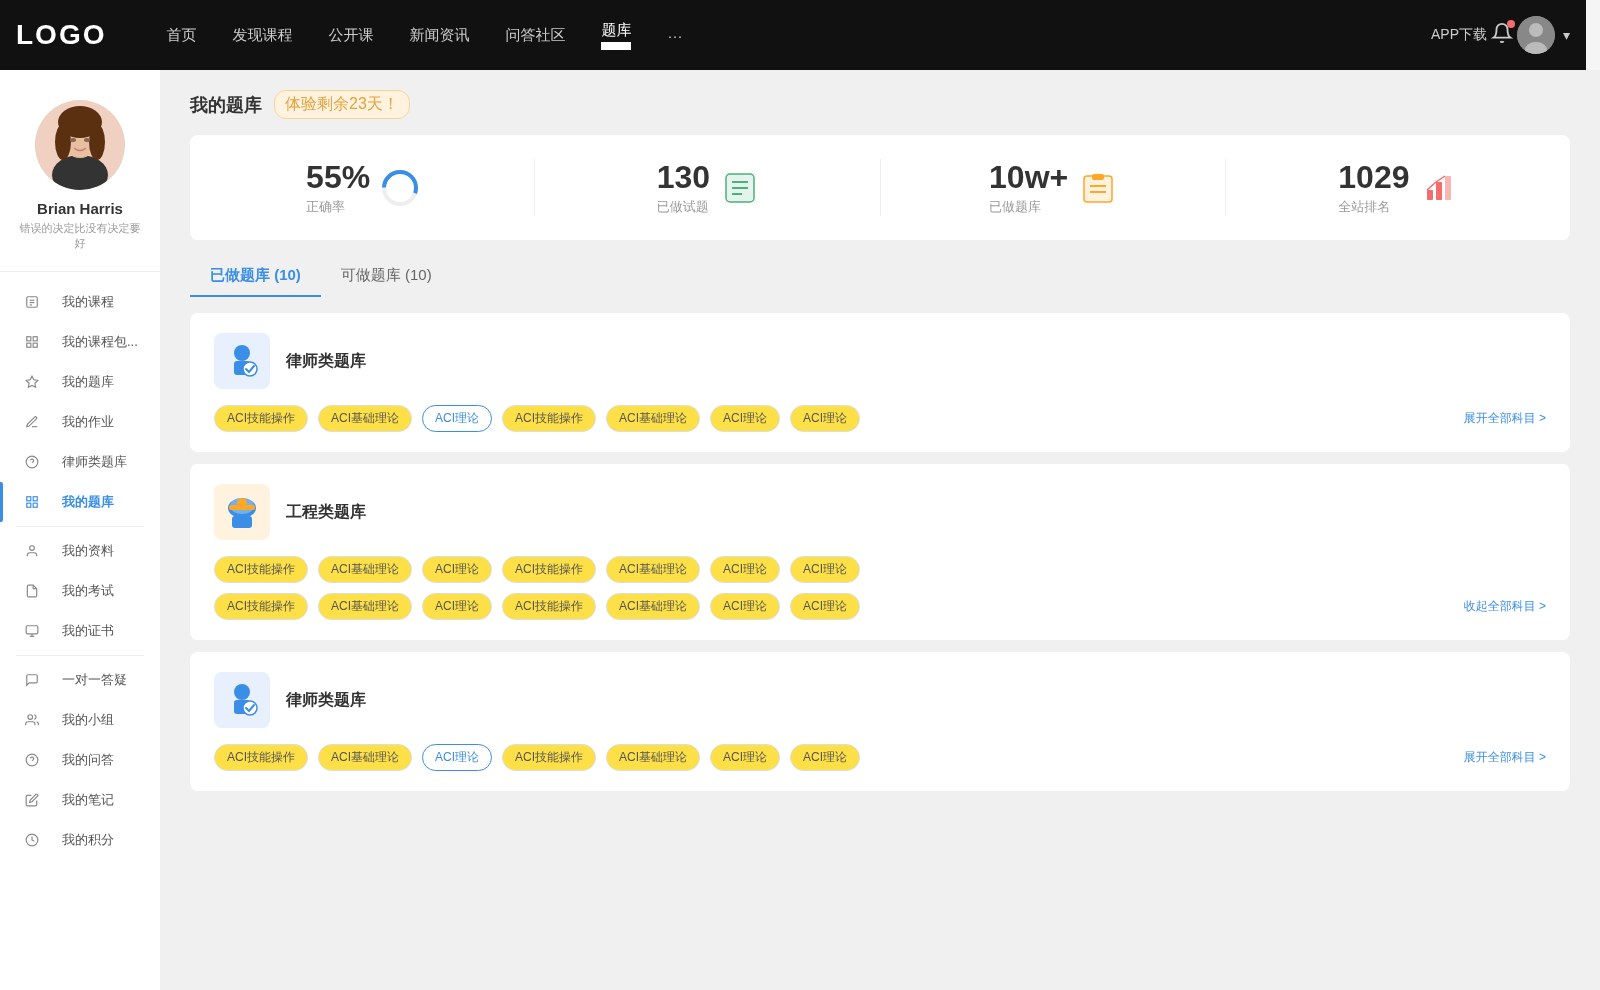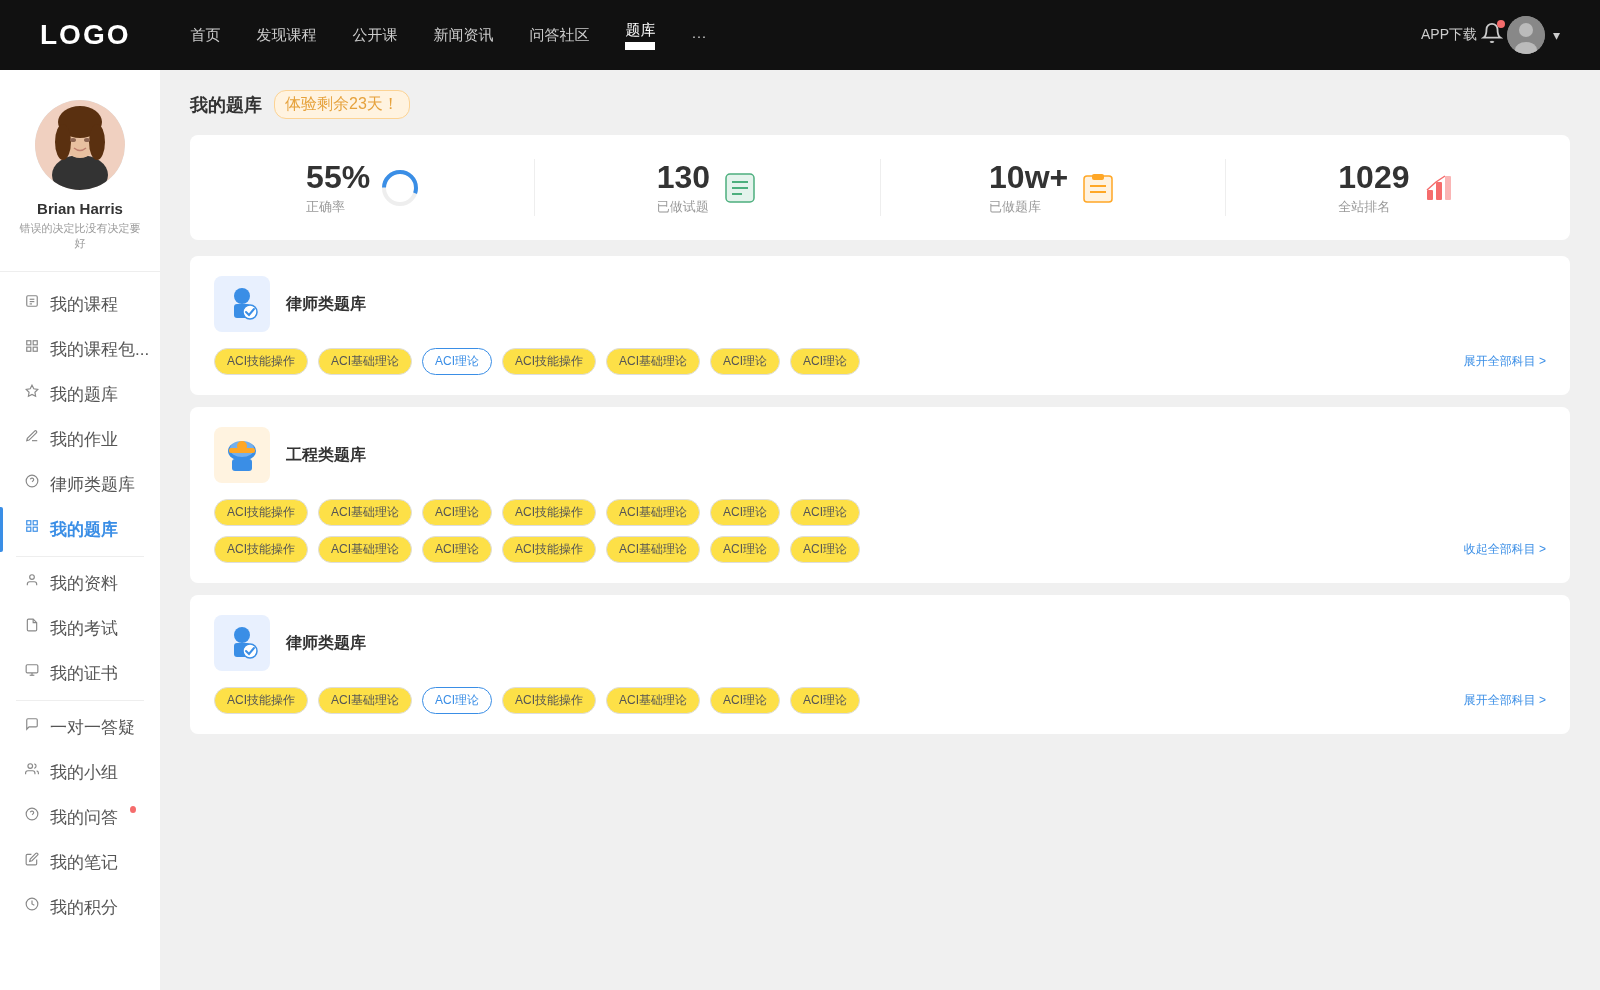--- a/index.html
+++ b/index.html
@@ -4,23 +4,23 @@
   <style>
     * { box-sizing: border-box; margin: 0; padding: 0; }
     body { font-family: 'PingFang SC', 'Microsoft YaHei', sans-serif; background: #f5f5f5; color: #333; }
 
     
     .navbar {
       background: #111;
       height: 70px;
       display: flex;
       align-items: center;
-      padding: 0 40px;
+      padding: 0 16px;
       position: fixed;
-      top: 0; left: 0; right: 0;
+      top: 0; left: 0; right: 14px;
       z-index: 100;
     }
     .navbar-logo {
       color: #fff;
       font-size: 28px;
       font-weight: bold;
       letter-spacing: 2px;
       margin-right: 60px;
     }
     .navbar-nav {
@@ -126,23 +126,24 @@
       color: #999;
       text-align: center;
       padding: 0 16px;
     }
     .sidebar-menu {
       list-style: none;
       padding: 0;
     }
     .sidebar-menu li {
       display: flex;
-      gap: 10px;
+      align-items: center;
+      gap: 22px;
       padding: 11px 24px;
-      font-size: 17px;
+      font-size: 13px;
       color: #555;
       cursor: pointer;
       position: relative;
       white-space: nowrap;
     }
     .sidebar-menu li.active {
       color: #3a8ee6;
       font-weight: 600;
     }
     .sidebar-menu li.active::before {
@@ -584,20 +585,24 @@
           <svg width="32" height="32" viewBox="0 0 32 32">
             <rect x="4" y="18" width="6" height="10" rx="1" fill="#f56c6c"></rect>
             <rect x="13" y="10" width="6" height="18" rx="1" fill="#f56c6c"></rect>
             <rect x="22" y="4" width="6" height="24" rx="1" fill="#f56c6c" opacity="0.5"></rect>
             <polyline points="4,18 13,10 22,4" fill="none" stroke="#f56c6c" stroke-width="1.5"></polyline>
           </svg>
         </div>
       </div>
     </div>
 
+    <div class="tabs-bar">
+      <div class="tab-item active">已做题库 (10)</div>
+      <div class="tab-item">可做题库 (10)</div>
+    </div>
 
     <div class="qbank-card">
       <div class="qbank-header">
         <div class="qbank-icon-wrap">
           <svg width="40" height="40" viewBox="0 0 40 40">
             <circle cx="20" cy="12" r="8" fill="#3a8ee6"></circle>
             <rect x="12" y="20" width="16" height="14" rx="3" fill="#3a8ee6"></rect>
             <circle cx="28" cy="28" r="7" fill="#fff" stroke="#3a8ee6" stroke-width="1.5"></circle>
             <polyline points="24,28 27,31 32,25" fill="none" stroke="#3a8ee6" stroke-width="2" stroke-linecap="round"></polyline>
           </svg>

